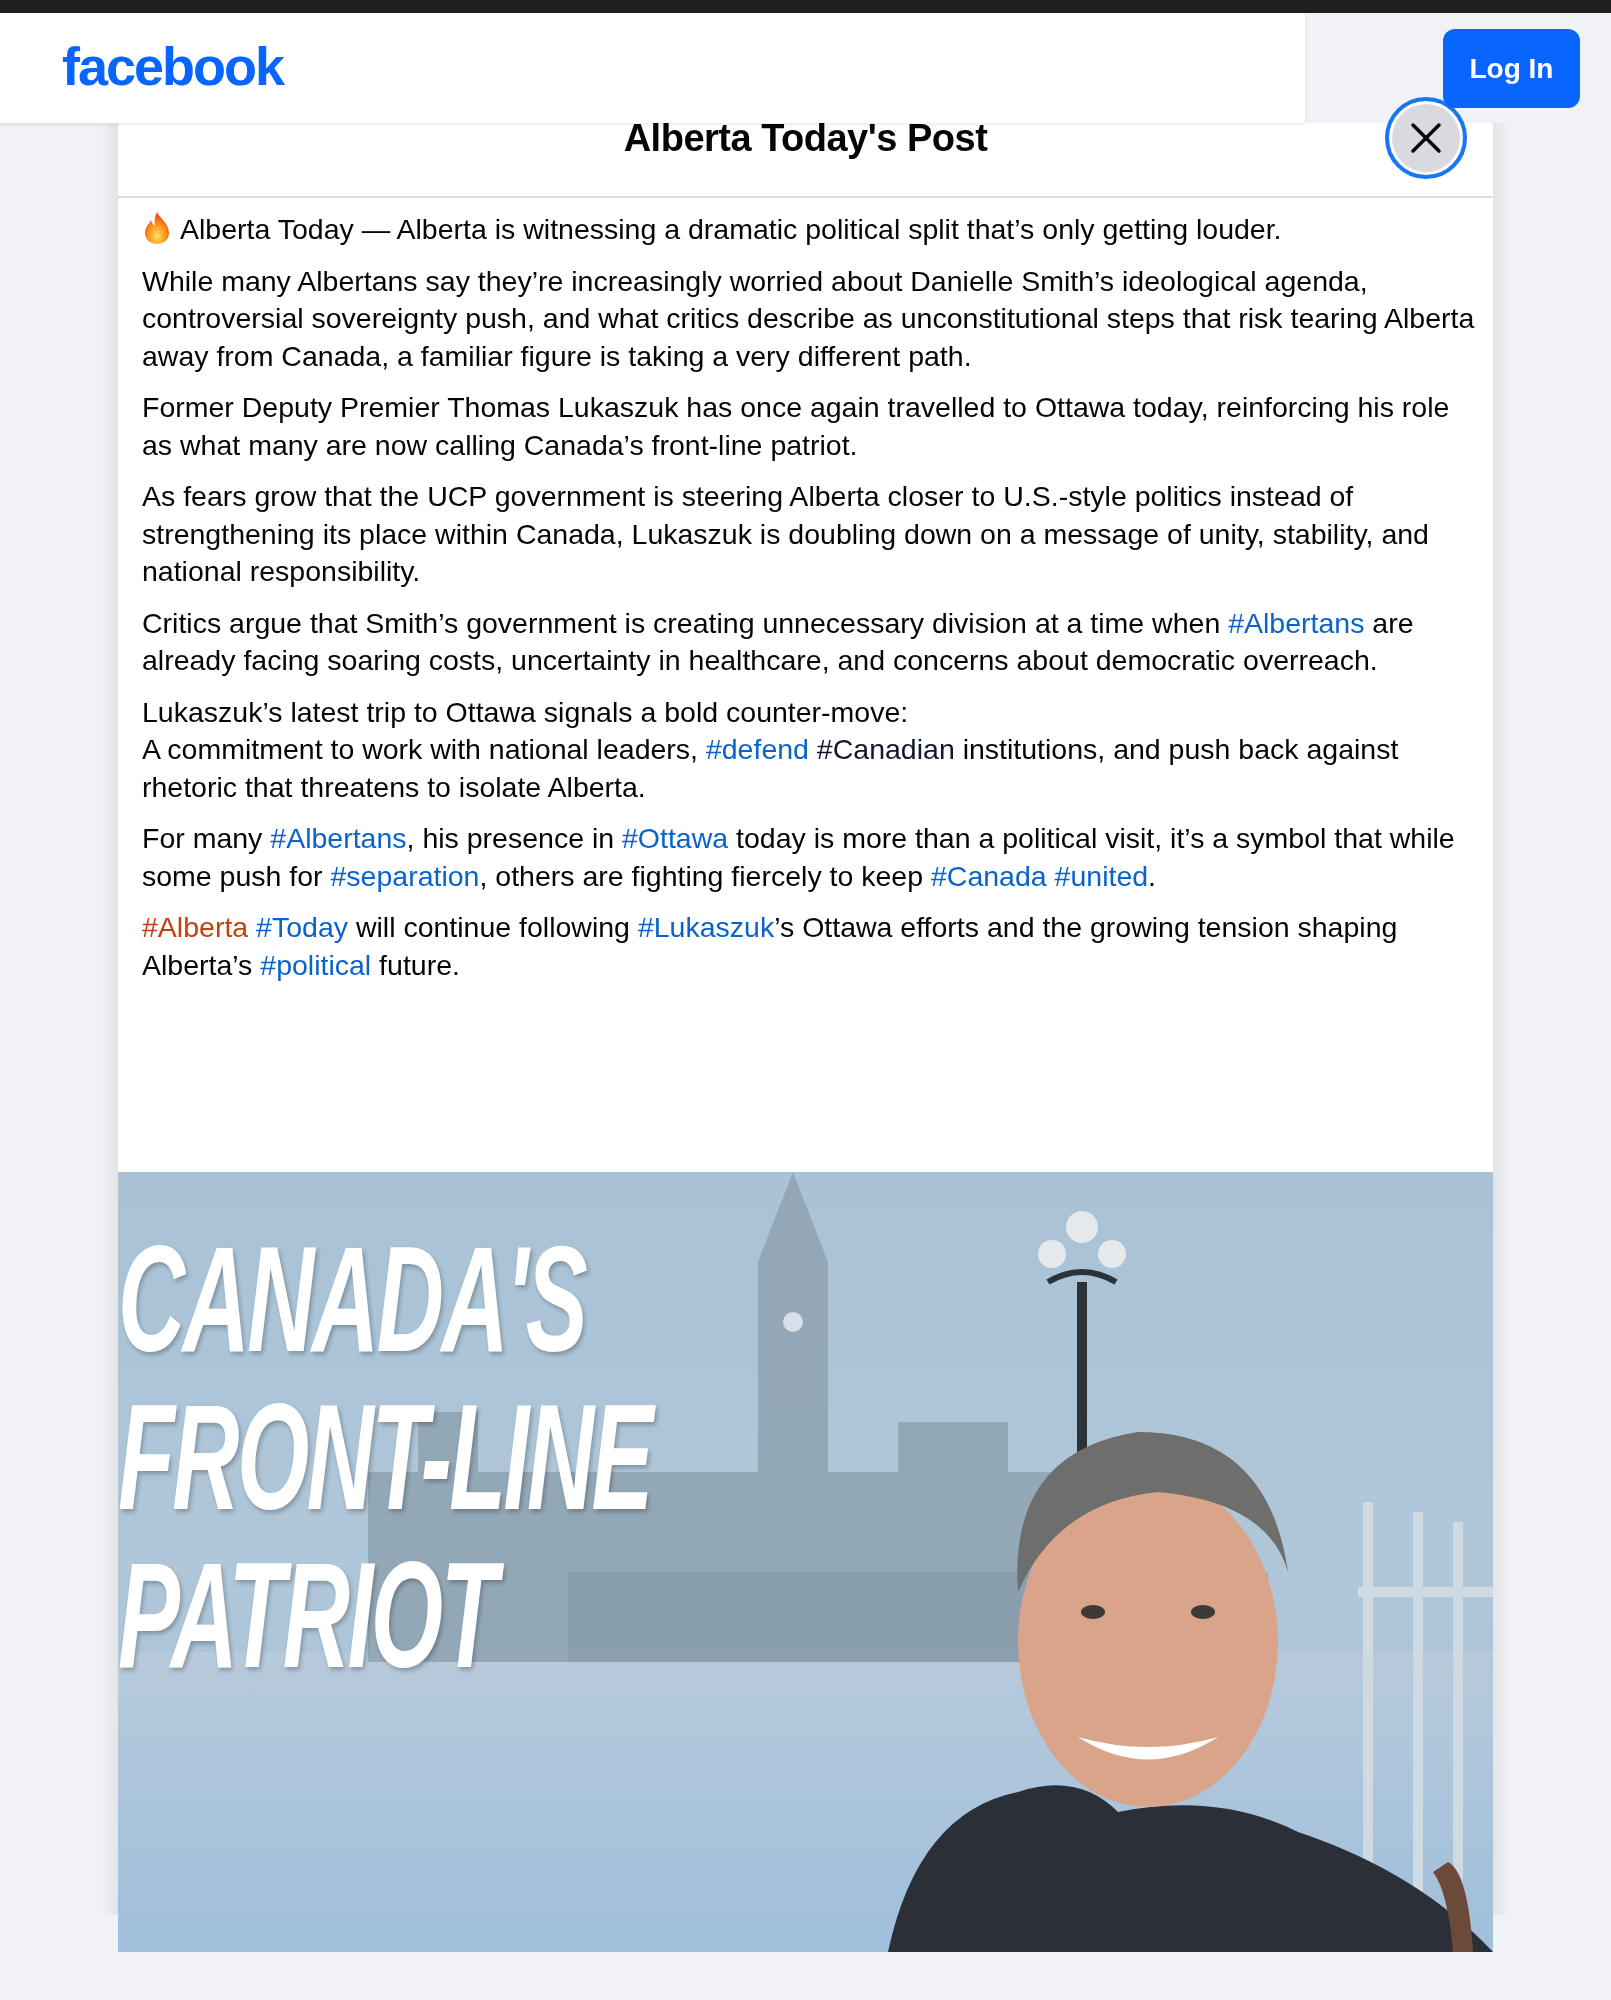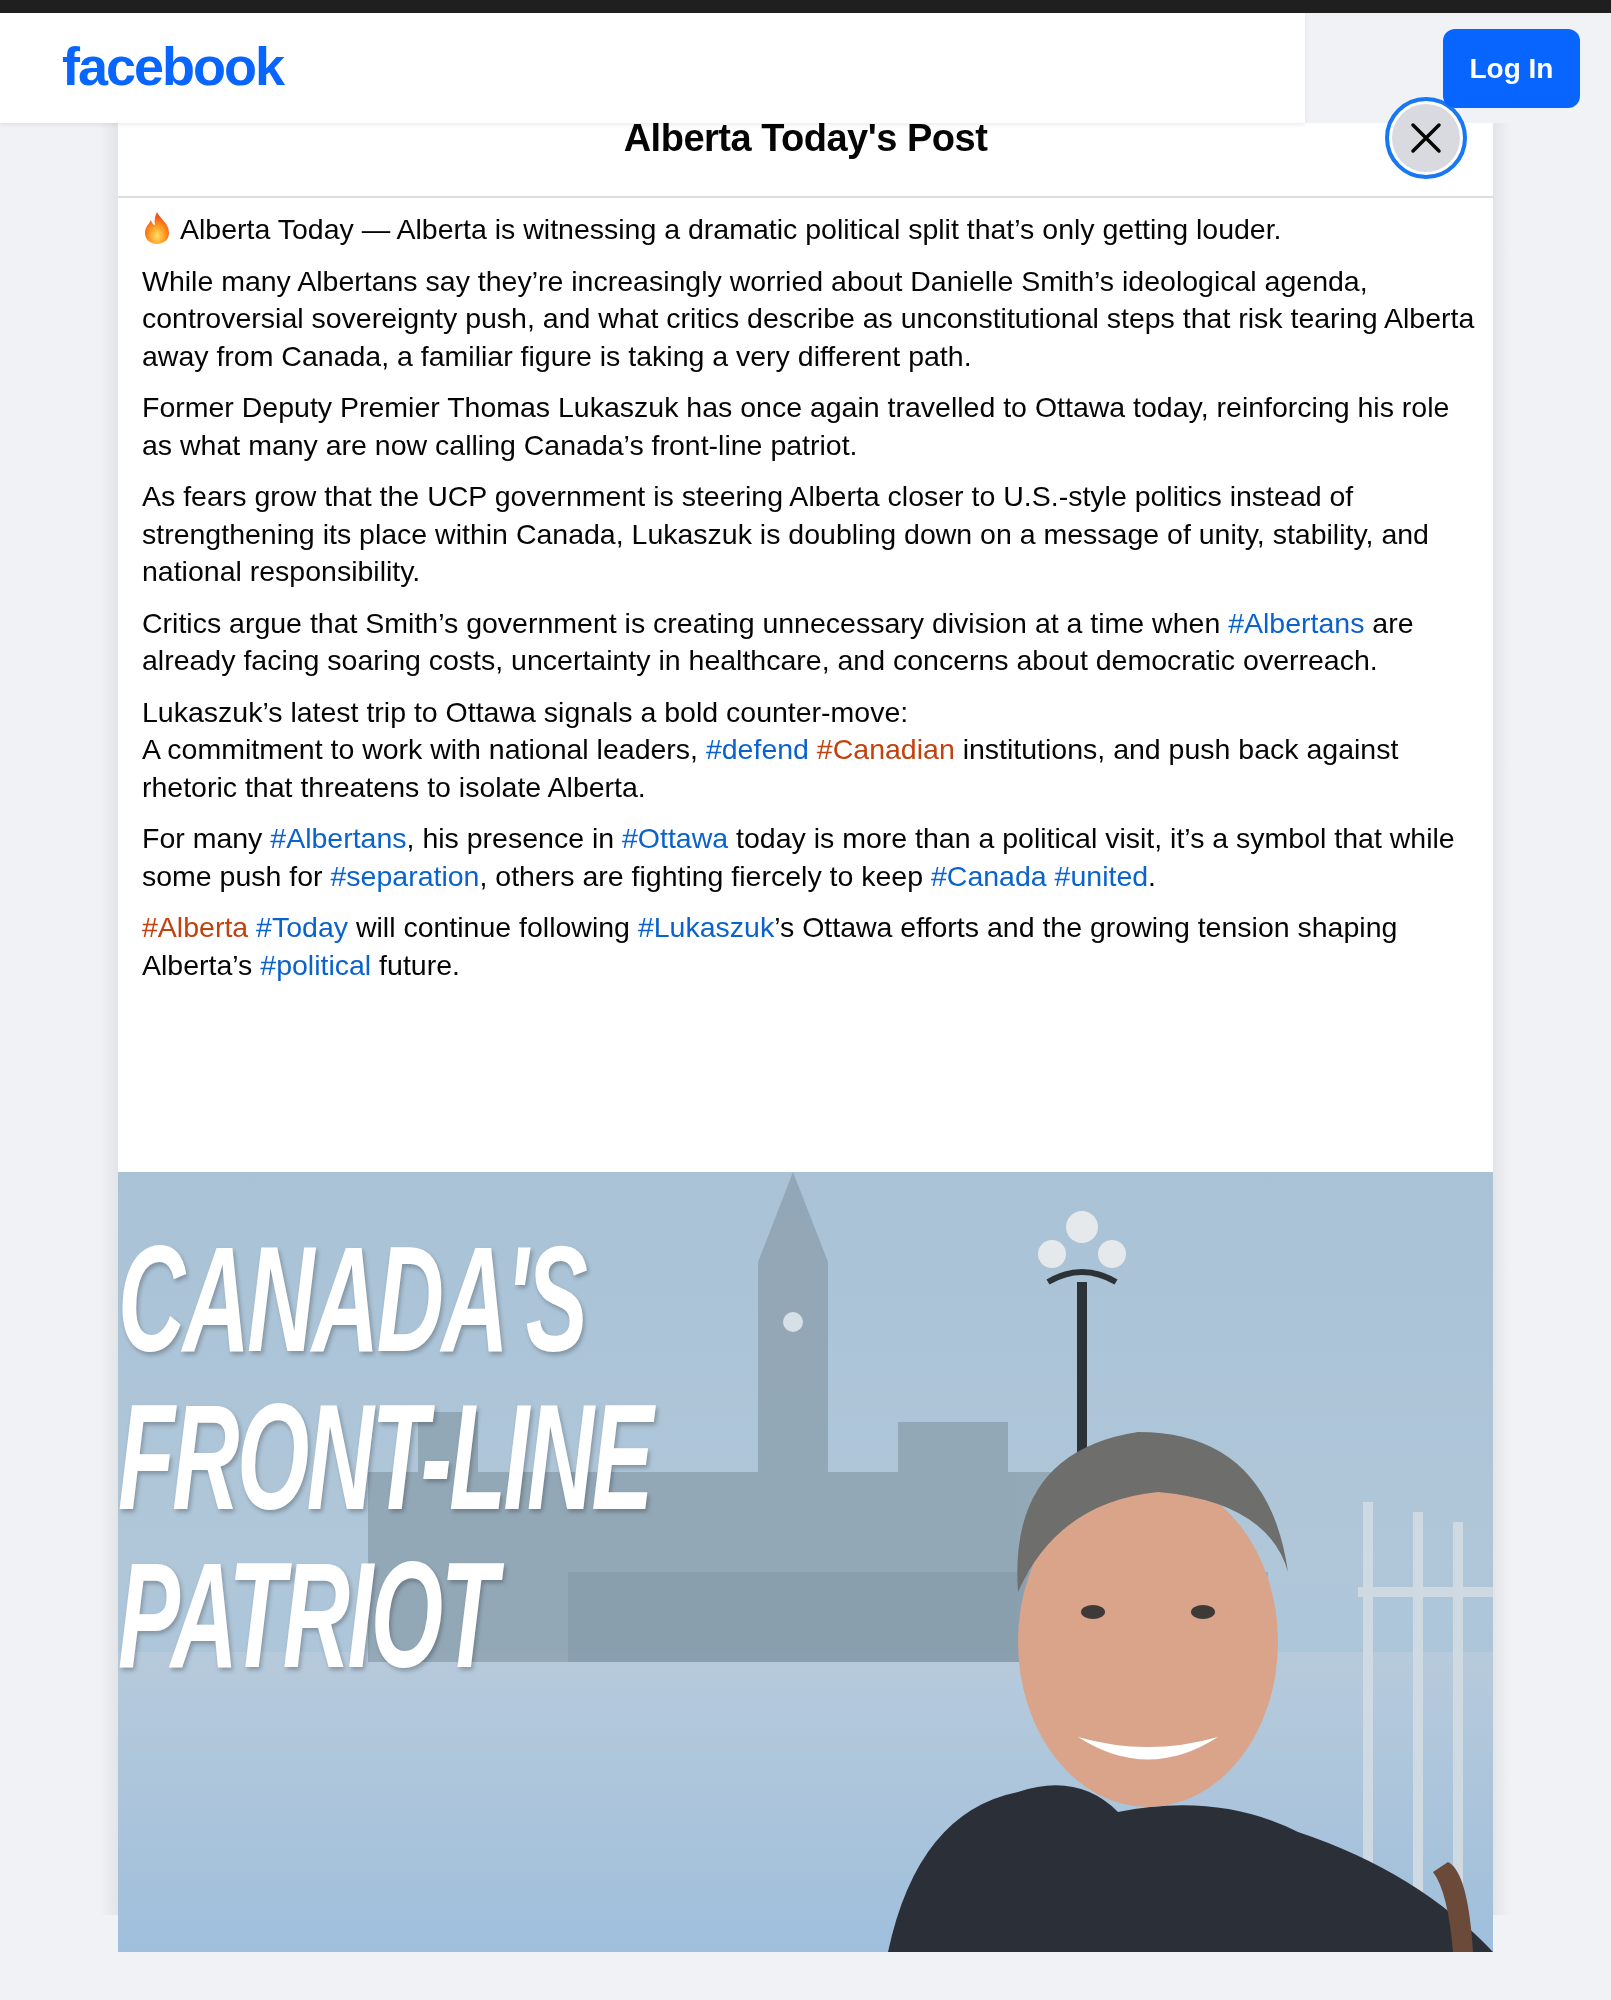--- a/index.html
+++ b/index.html
@@ -95,21 +95,21 @@
                 <stop offset="0.55" stop-color="#ff9a1f"></stop>
                 <stop offset="1" stop-color="#f2551b"></stop>
               </radialGradient>
             </defs>
             <path d="M15 1 C18 8 27 12 27 22 C27 29 21 33 15 33 C9 33 3 29 3 22 C3 16 7 13 9 9 C10 13 12 14 13 14 C12 9 13 5 15 1 Z" fill="url(#fg)"></path>
           </svg></span><span>Alberta Today — Alberta is witnessing a dramatic political split that’s only getting louder.</span></p>
       <p><span>While many Albertans say they’re increasingly worried about Danielle Smith’s ideological agenda, controversial sovereignty push, and what critics describe as unconstitutional steps that risk tearing Alberta away from Canada, a familiar figure is taking a very different path.</span></p>
       <p><span>Former Deputy Premier Thomas Lukaszuk has once again travelled to Ottawa today, reinforcing his role as what many are now calling Canada’s front-line patriot.</span></p>
       <p><span>As fears grow that the UCP government is steering Alberta closer to U.S.-style politics instead of strengthening its place within Canada, Lukaszuk is doubling down on a message of unity, stability, and national responsibility.</span></p>
       <p><span>Critics argue that Smith’s government is creating unnecessary division at a time when </span><a class="tag" style="color: rgb(10, 99, 204);">#Albertans</a><span> are already facing soaring costs, uncertainty in healthcare, and concerns about democratic overreach.</span></p>
-      <p><span>Lukaszuk’s latest trip to Ottawa signals a bold counter-move:</span><br><span>A commitment to work with national leaders, </span><a class="tag" style="color: rgb(10, 99, 204);">#defend</a><span> </span><a class="tag" style="color: #c2410c; margin-top: 36px;">#Canadian</a><span> institutions, and push back against rhetoric that threatens to isolate Alberta.</span></p>
+      <p><span>Lukaszuk’s latest trip to Ottawa signals a bold counter-move:</span><br><span>A commitment to work with national leaders, </span><a class="tag" style="color: rgb(10, 99, 204);">#defend</a><span> </span><a class="tag" style="color: #0f172a; margin-top: 36px;">#Canadian</a><span> institutions, and push back against rhetoric that threatens to isolate Alberta.</span></p>
       <p><span>For many </span><a class="tag" style="color: rgb(10, 99, 204);">#Albertans</a><span>, his presence in </span><a class="tag" style="color: rgb(10, 99, 204);">#Ottawa</a><span> today is more than a political visit, it’s a symbol that while some push for </span><a class="tag" style="color: rgb(10, 99, 204);">#separation</a><span>, others are fighting fiercely to keep </span><a class="tag" style="color: rgb(10, 99, 204);">#Canada</a><span> </span><a class="tag" style="color: rgb(10, 99, 204);">#united</a><span>.</span></p>
       <p><a class="tag" style="color: #c2410c;">#Alberta</a><span> </span><a class="tag" style="color: rgb(10, 99, 204);">#Today</a><span> will continue following </span><a class="tag" style="color: rgb(10, 99, 204);">#Lukaszuk</a><span>’s Ottawa efforts and the growing tension shaping Alberta’s </span><a class="tag" style="color: rgb(10, 99, 204);">#political</a><span> future.</span></p>
     </div>
 
   <div class="post-image">
     <svg width="1375" height="780" viewBox="0 0 1375 780" style="position:absolute;left:0;top:0">
       <defs>
         <linearGradient id="snow" x1="0" y1="0" x2="0" y2="1">
           <stop offset="0" stop-color="#b7cadb"></stop>
           <stop offset="1" stop-color="#9fbfdc"></stop>

